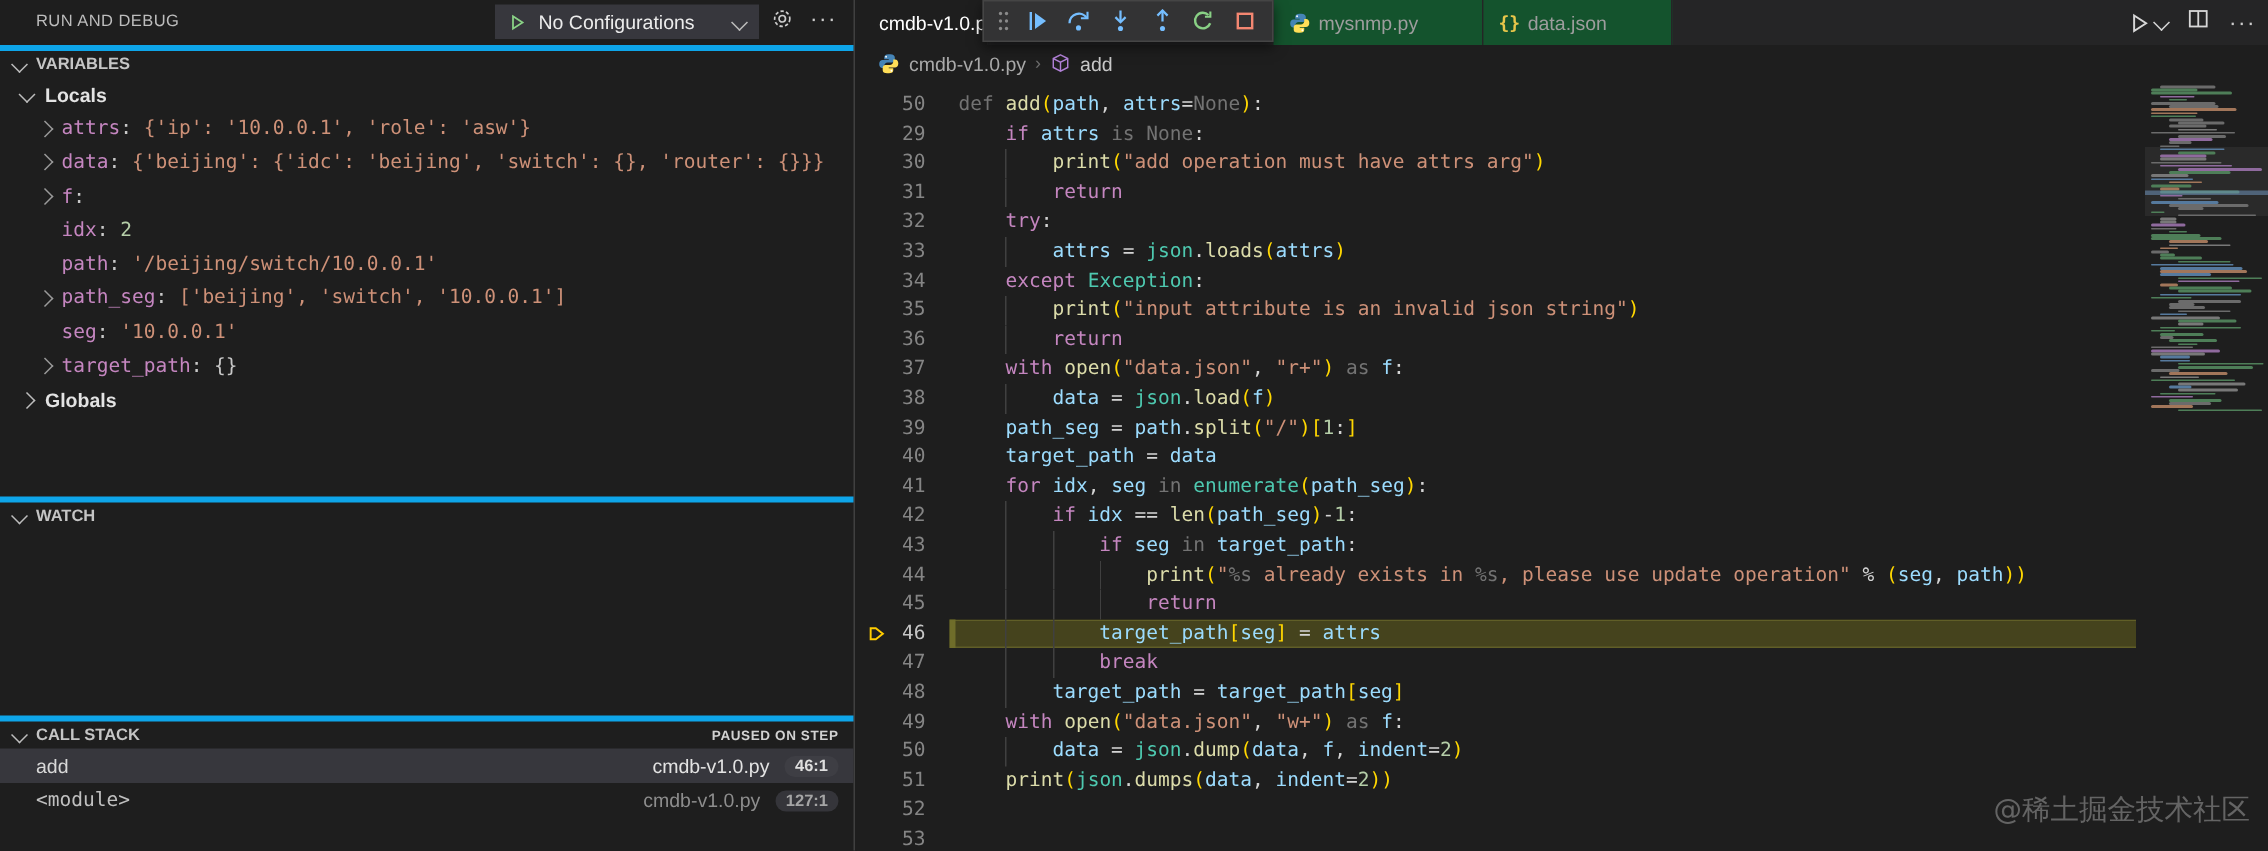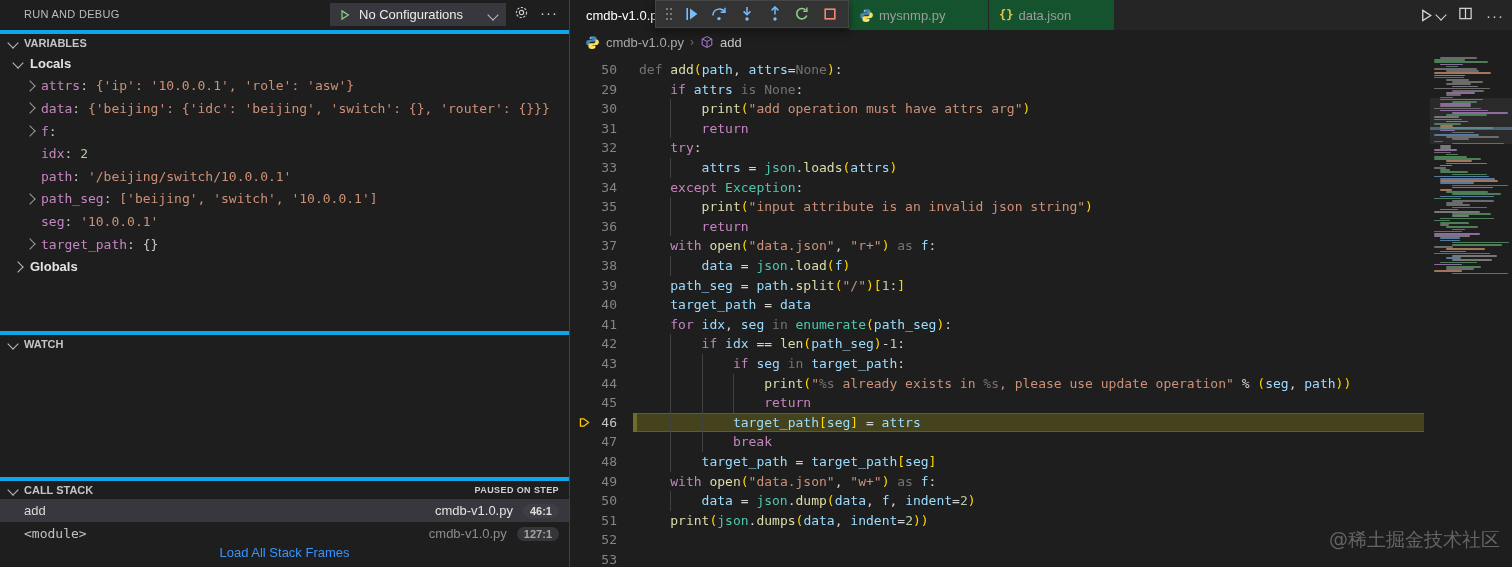--- a/index.html
+++ b/index.html
@@ -149,21 +149,20 @@
         </span>
       </div>
       <div class="cs-row dim" style="top: 522px;">
         <span class="cs-name mod">&lt;module&gt;</span>
         <span class="cs-right">
           <span class="cs-file">cmdb-v1.0.py</span>
           <span class="badge">127:1</span>
         </span>
       </div>
     </div>
-  <div class="load-link">Load All Stack Frames</div>
 </div>
 
 <div id="editor">
   <div class="tabbar">
     <div id="tabs">
         <div class="tab active" style="left: 0px; width: 88px;">
           <svg width="15" height="15" viewBox="0 0 16 16">
             <path fill="#4584b6" d="M7.9 1.2c-2.3 0-3.1 1-3.1 2.2v1.4h3.2v.6H3.6c-1.3 0-2.4 1-2.4 2.8 0 1.8 1 2.9 2.3 2.9h1.3V9.4c0-1.3 1.1-2.3 2.4-2.3h3.2c1 0 1.9-.9 1.9-2V3.4c0-1.2-1-2.2-3.2-2.2z"></path>
             <path fill="#ffde57" d="M8.1 14.8c2.3 0 3.1-1 3.1-2.2v-1.4H8v-.6h4.4c1.3 0 2.4-1 2.4-2.8 0-1.8-1-2.9-2.3-2.9h-1.3v1.7c0 1.3-1.1 2.3-2.4 2.3H5.6c-1 0-1.9.9-1.9 2v1.7c0 1.2 1 2.2 3.2 2.2z"></path>
             <circle cx="6.1" cy="3" r=".66" fill="#fff"></circle>

